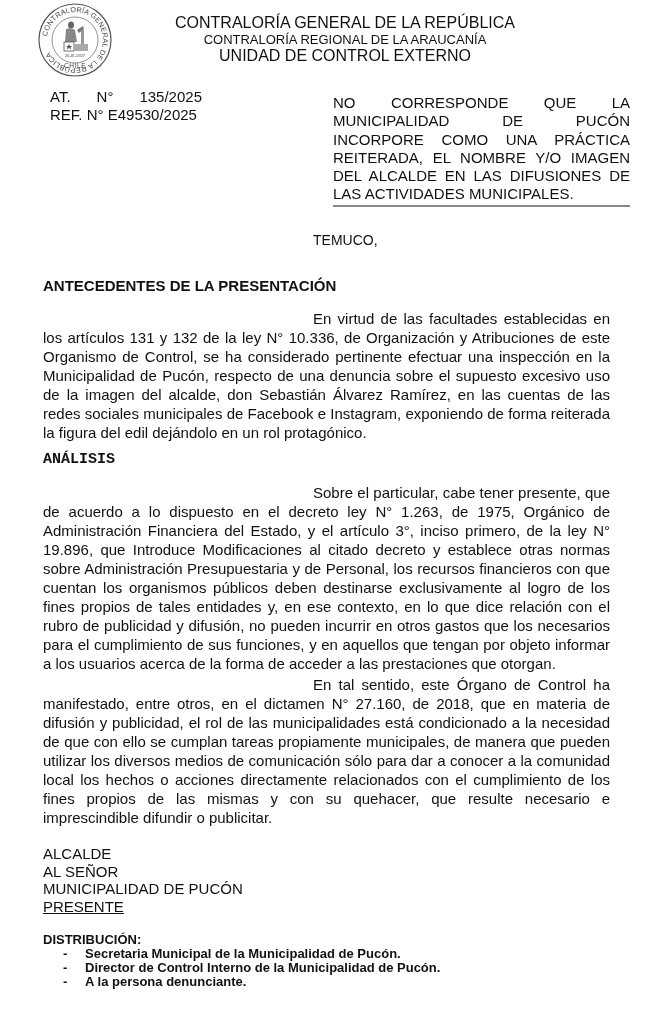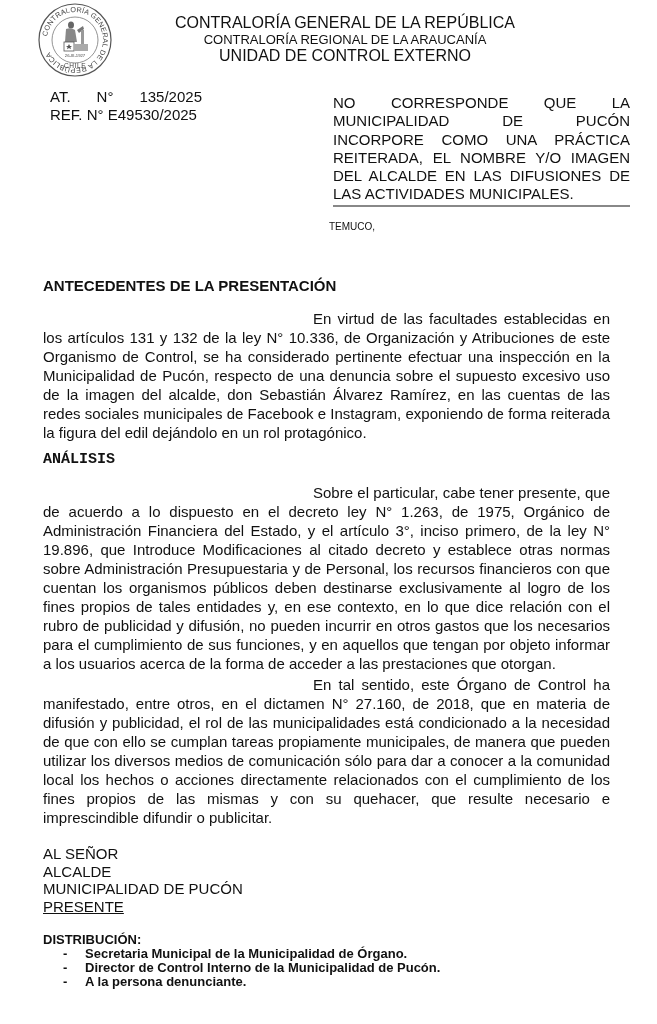--- a/index.html
+++ b/index.html
@@ -17,21 +17,21 @@
     .ref-line { display: flex; width: 152px; justify-content: space-between; white-space: pre; }
     .ref-line2 { white-space: pre; }
 
     .subject {
       position: absolute; left: 313px; top: 94px; width: 297px;
       font-size: 15px; line-height: 18.3px; text-align: justify;
       text-align-last: justify; border-bottom: 2px solid #888888; padding-bottom: 1px; margin-left: 20px;
     }
     .subject .last { text-align-last: left; }
 
-    .place { position: absolute; left: 313px; top: 221px; font-size: 10px; margin-left: 16px; }
+    .place { position: absolute; left: 313px; top: 232px; font-size: 14px; }
 
     .heading { position: absolute; left: 43px; font-size: 15px; font-weight: bold; }
     .h1 { top: 277px; }
     .h2 { top: 451px; font-family: Liberation Mono, monospace; }
 
     .para {
       position: absolute; left: 43px; width: 567px;
       font-size: 15px; line-height: 19px; text-align: justify; text-indent: 270px;
     }
     .p1 { top: 309px; }
@@ -97,31 +97,31 @@
 <div class="place">TEMUCO,</div>
 
 <div class="heading h1">ANTECEDENTES DE LA PRESENTACIÓN</div>
 <div class="para p1">En virtud de las facultades establecidas en los artículos 131 y 132 de la ley N° 10.336, de Organización y Atribuciones de este Organismo de Control, se ha considerado pertinente efectuar una inspección en la Municipalidad de Pucón, respecto de una denuncia sobre el supuesto excesivo uso de la imagen del alcalde, don Sebastián Álvarez Ramírez, en las cuentas de las redes sociales municipales de Facebook e Instagram, exponiendo de forma reiterada la figura del edil dejándolo en un rol protagónico.</div>
 
 <div class="heading h2">ANÁLISIS</div>
 <div class="para p2">Sobre el particular, cabe tener presente, que de acuerdo a lo dispuesto en el decreto ley N° 1.263, de 1975, Orgánico de Administración Financiera del Estado, y el artículo 3°, inciso primero, de la ley N° 19.896, que Introduce Modificaciones al citado decreto y establece otras normas sobre Administración Presupuestaria y de Personal, los recursos financieros con que cuentan los organismos públicos deben destinarse exclusivamente al logro de los fines propios de tales entidades y, en ese contexto, en lo que dice relación con el rubro de publicidad y difusión, no pueden incurrir en otros gastos que los necesarios para el cumplimiento de sus funciones, y en aquellos que tengan por objeto informar a los usuarios acerca de la forma de acceder a las prestaciones que otorgan.</div>
 <div class="para p3">En tal sentido, este Órgano de Control ha manifestado, entre otros, en el dictamen N° 27.160, de 2018, que en materia de difusión y publicidad, el rol de las municipalidades está condicionado a la necesidad de que con ello se cumplan tareas propiamente municipales, de manera que pueden utilizar los diversos medios de comunicación sólo para dar a conocer a la comunidad local los hechos o acciones directamente relacionados con el cumplimiento de los fines propios de las mismas y con su quehacer, que resulte necesario e imprescindible difundir o publicitar.</div>
 
 <div class="addressee">
+  <div>ALCALDE</div>
   <div>AL SEÑOR</div>
-  <div>ALCALDE</div>
   <div>MUNICIPALIDAD DE PUCÓN</div>
   <div class="u">PRESENTE</div>
 </div>
 
 <div class="dist">
   <div>DISTRIBUCIÓN:</div>
   <div class="dist-item">
     <span class="dash">-</span>
-    <span>Secretaria Municipal de la Municipalidad de Órgano.</span>
+    <span>Secretaria Municipal de la Municipalidad de Pucón.</span>
   </div>
   <div class="dist-item">
     <span class="dash">-</span>
     <span>Director de Control Interno de la Municipalidad de Pucón.</span>
   </div>
   <div class="dist-item">
     <span class="dash">-</span>
     <span>A la persona denunciante.</span>
   </div>
 </div>

